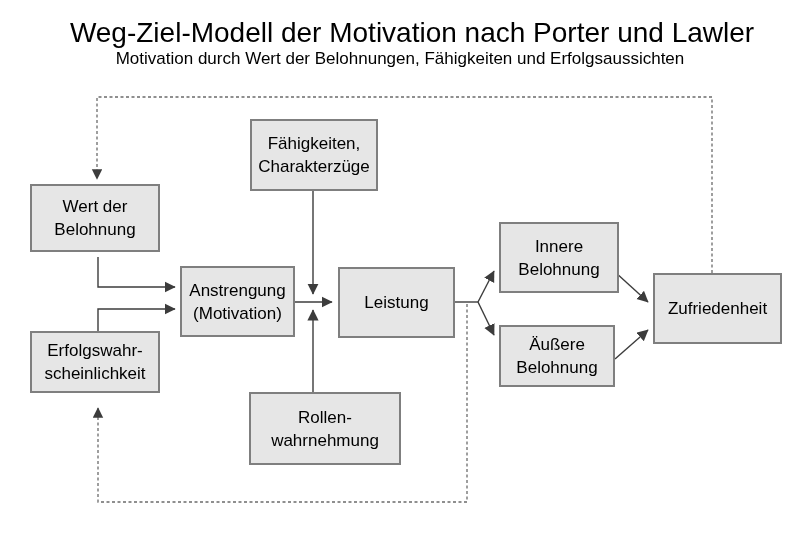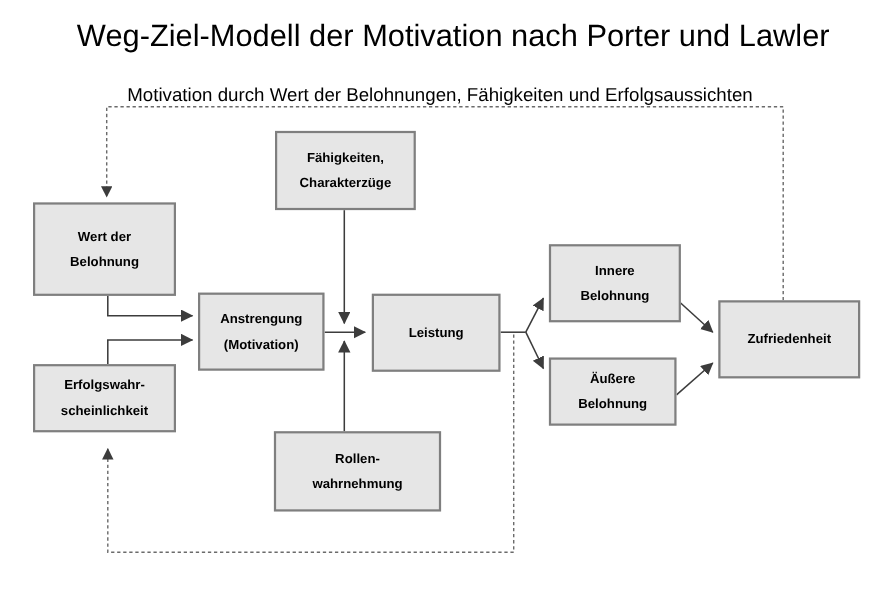--- a/index.html
+++ b/index.html
@@ -20,39 +20,37 @@
     font-size: 28px;
     font-weight: normal;
     margin: 12px;
   }
   .subtitle {
     position: absolute;
     top: 49px; left: 0;
     width: 100%;
     text-align: center;
     font-size: 17px;
-    margin-top: 28px;
   }
   .connectors {
     position: absolute;
     top: 0; left: 0;
   }
   .box {
     position: absolute;
     box-sizing: border-box;
     background: var(--box-fill, #e6e6e6);
     border: 2px solid var(--box-border, #7f7f7f);
     display: flex;
     align-items: center;
     justify-content: center;
     text-align: center;
-    font-size: 12px;
+    font-size: 17px;
     line-height: 23px;
     white-space: pre-line;
-    font-weight: bold;
   }
   .source {
     position: absolute;
     left: 10px;
     top: 530px;
     font-style: italic;
     font-size: 15.5px;
   }
 </style>
 </head>
@@ -83,21 +81,21 @@
 
     <path d="M712,273 V97 H97 V179" fill="none" stroke="#6b6b6b" stroke-width="1.3" stroke-dasharray="3 2.5" marker-end="url(#ah)"></path>
     <path d="M467,304 V502 H98 V408" fill="none" stroke="#6b6b6b" stroke-width="1.3" stroke-dasharray="3 2.5" marker-end="url(#ah)"></path>
   </svg>
 
   <div class="box" style="left:250px; top:119px; width:128px; height:72px">
     <span>Fähigkeiten,
 Charakterzüge</span>
   </div>
 
-  <div class="box" style="left:30px; top:184px; width:130px; height:85px">
+  <div class="box" style="left:30px; top:184px; width:130px; height:68px">
     <span>Wert der
 Belohnung</span>
   </div>
 
   <div class="box" style="left:180px; top:266px; width:115px; height:71px">
     <span>Anstrengung
 (Motivation)</span>
   </div>
 
   <div class="box" style="left:30px; top:331px; width:130px; height:62px">

